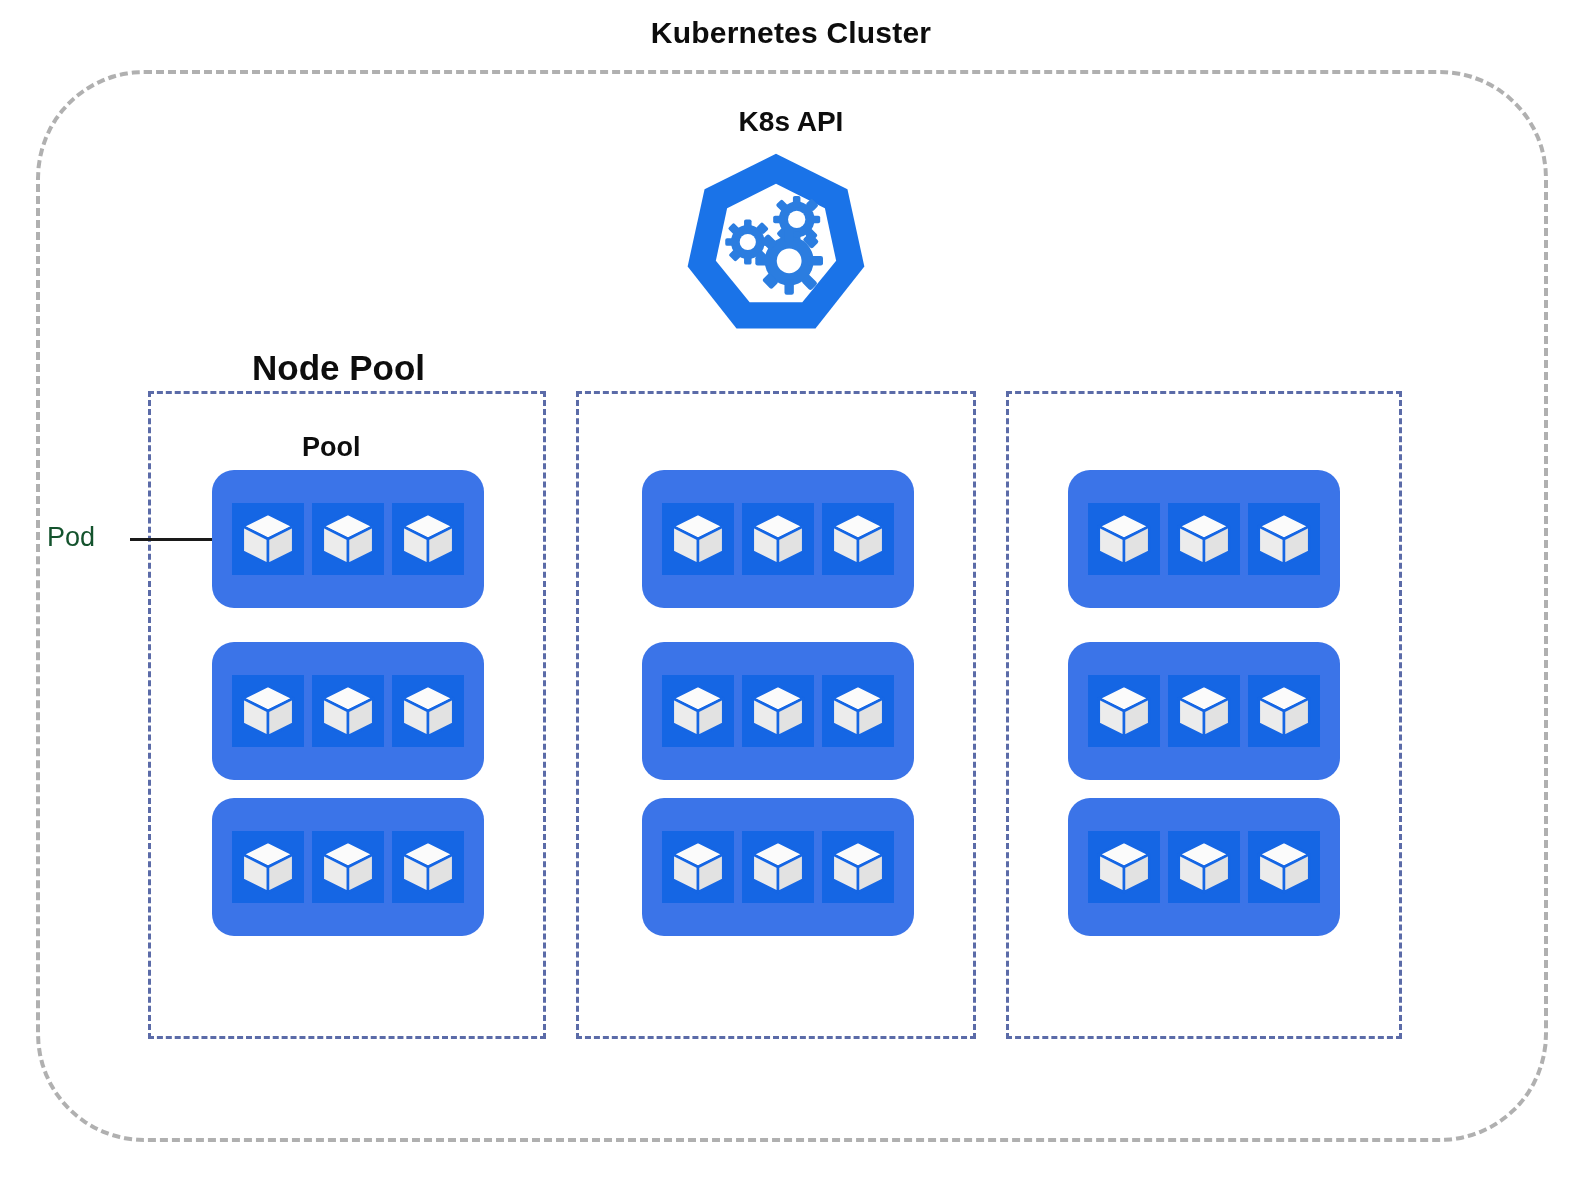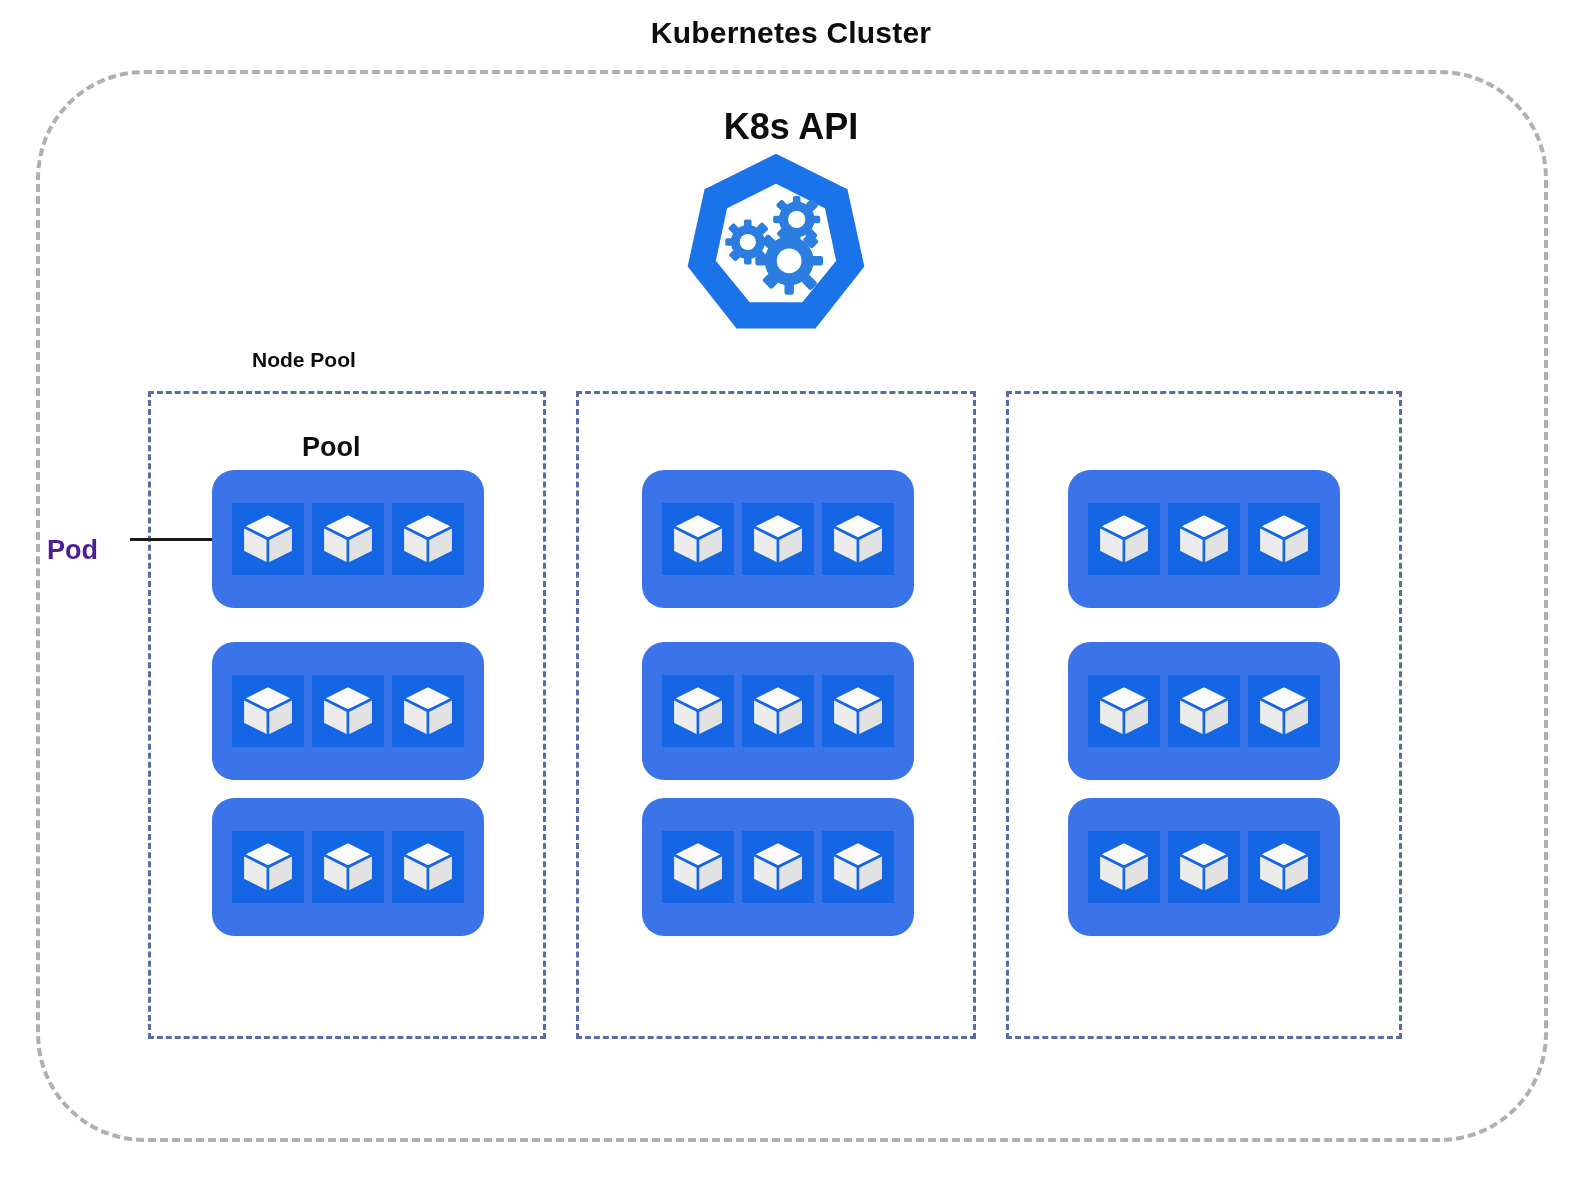--- a/index.html
+++ b/index.html
@@ -31,21 +31,21 @@
     color: #0d0d0d;
     letter-spacing: 0.2px;
   }
 
   .api-title {
     position: absolute;
     top: 106px;
     left: 0;
     width: 1582px;
     text-align: center;
-    font-size: 36px;
+    font-size: 28px;
     font-weight: bold;
     color: #0d0d0d;
   }
 
   
   .cluster-box {
     position: absolute;
     left: 36px;
     top: 70px;
     width: 1512px;
@@ -74,21 +74,21 @@
     background: transparent;
   }
   .pool-1 { left: 148px;  width: 398px; }
   .pool-2 { left: 576px;  width: 400px; }
   .pool-3 { left: 1006px; width: 396px; }
 
   .pool-label {
     position: absolute;
     left: 252px;
     top: 348px;
-    font-size: 21px;
+    font-size: 35px;
     font-weight: bold;
     color: #0d0d0d;
   }
 
   .node-label {
     position: absolute;
     left: 302px;
     top: 432px;
     font-size: 27px;
     font-weight: bold;
@@ -126,24 +126,24 @@
     display: flex;
     align-items: center;
     justify-content: center;
   }
   .pod svg { display: block; width: 62px; height: 62px; }
 
   
   .pod-label {
     position: absolute;
     left: 47px;
-    top: 535px;
+    top: 522px;
     font-size: 27px;
-    font-weight: bold;
-    color: #4c1d95;
+    font-weight: normal;
+    color: #14532d;
   }
   .pod-leader {
     position: absolute;
     left: 130px;
     top: 538px;
     width: 130px;
     height: 0;
     border-top: 3px solid #1a1a1a;
   }
 </style>

